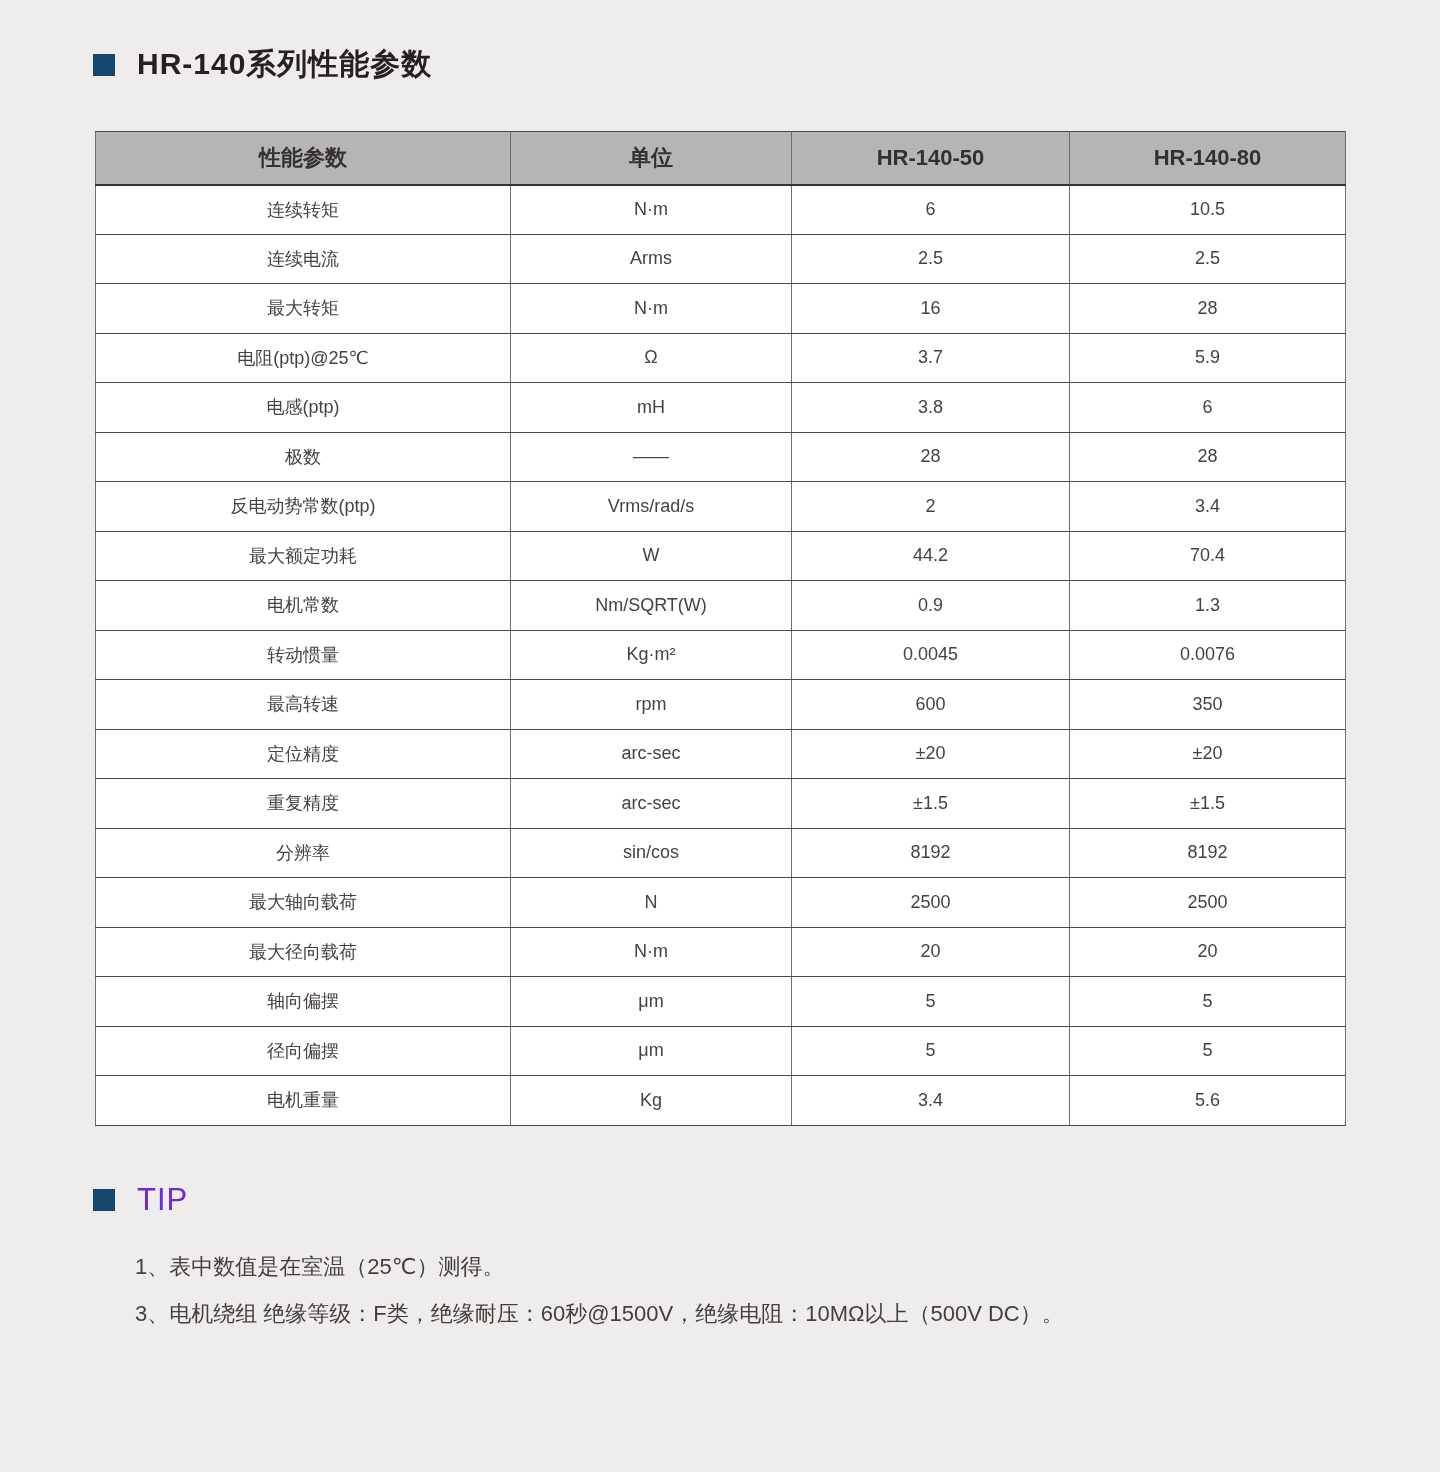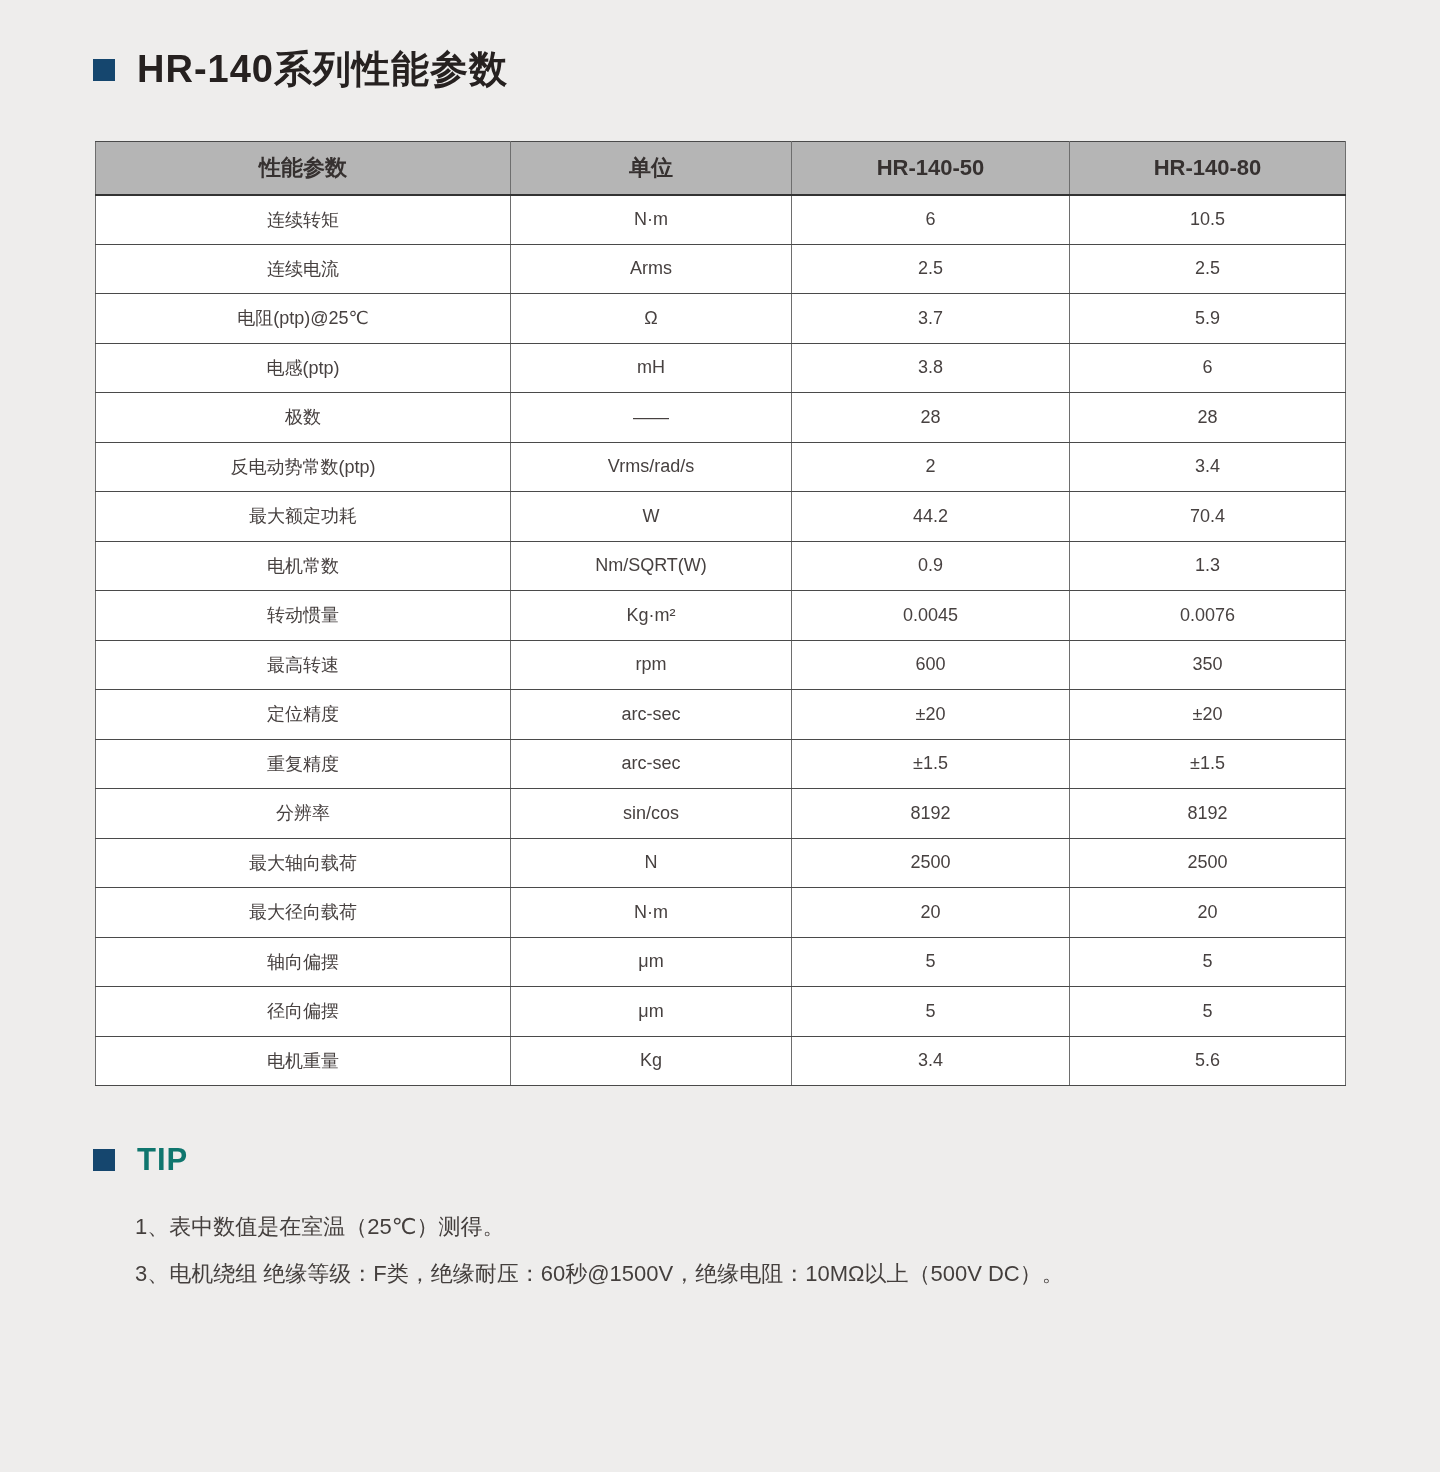--- a/index.html
+++ b/index.html
@@ -17,21 +17,21 @@
     margin: 44px 0 0 93px;
   }
   .bullet {
     width: 22px;
     height: 22px;
     background: #15466e;
     flex: 0 0 auto;
     margin-right: 22px;
   }
   .section-title .title-text {
-    font-size: 38px;
+    font-size: 30px;
     font-weight: bold;
     color: #262120;
     letter-spacing: 1px;
   }
   table.spec-table {
     margin: 46px 0 0 95px;
     width: 1250px;
     border-collapse: collapse;
     table-layout: fixed;
     background: #ffffff;
@@ -62,22 +62,22 @@
     color: #474140;
     background: #ffffff;
   }
   .tip-section {
     display: flex;
     align-items: center;
     margin: 56px 0 0 93px;
   }
   .tip-section .title-text {
     font-size: 31px;
-    font-weight: bold;
-    color: #0f766e;
+    font-weight: normal;
+    color: #6d28d9;
     letter-spacing: 1px;
   }
   .tips-list {
     margin: 36px 0 0 135px;
   }
   .tip-item {
     font-size: 22px;
     color: #443f3d;
     line-height: 26px;
     margin-bottom: 21px;
@@ -113,20 +113,26 @@
         <td>6</td>
         <td>10.5</td>
       </tr>
       <tr>
         <td>连续电流</td>
         <td>Arms</td>
         <td>2.5</td>
         <td>2.5</td>
       </tr>
       <tr>
+        <td>最大转矩</td>
+        <td>N·m</td>
+        <td>16</td>
+        <td>28</td>
+      </tr>
+      <tr>
         <td>电阻(ptp)@25℃</td>
         <td>Ω</td>
         <td>3.7</td>
         <td>5.9</td>
       </tr>
       <tr>
         <td>电感(ptp)</td>
         <td>mH</td>
         <td>3.8</td>
         <td>6</td>

